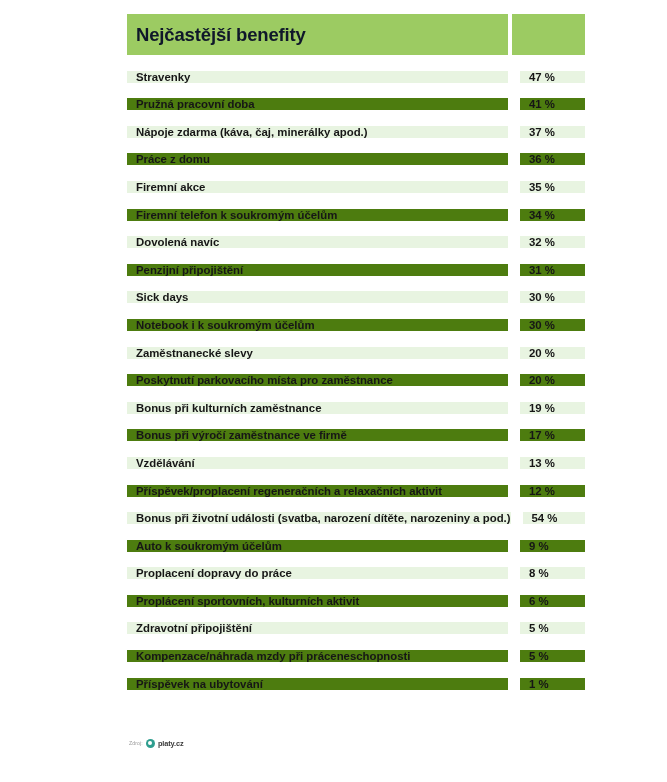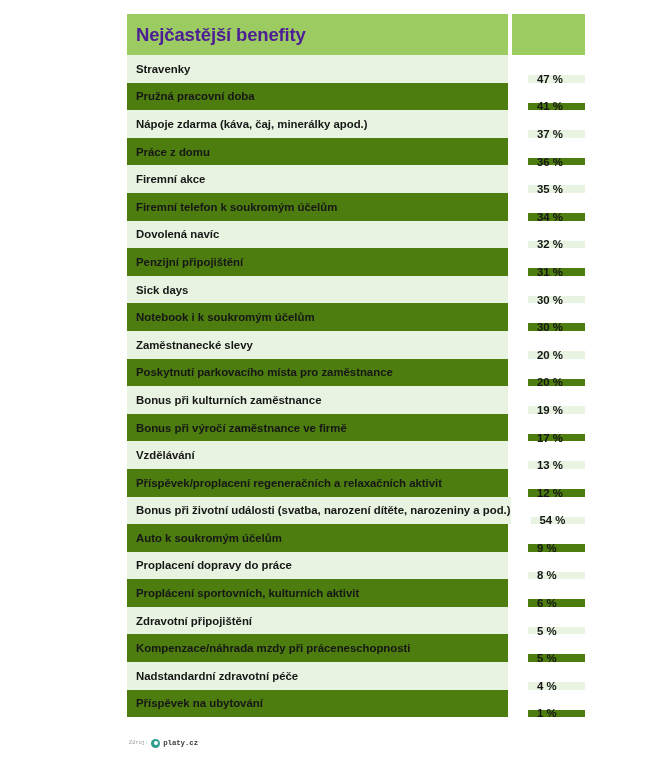--- a/index.html
+++ b/index.html
@@ -38,36 +38,37 @@
     flex: 0 0 381px;
     background: #9ccb62;
     display: flex;
     align-items: center;
     padding-left: 9px;
     box-sizing: border-box;
   }
   .th-label span {
     font-size: 18.5px;
     font-weight: bold;
-    color: #4c1d95;
+    color: #0f172a;
     letter-spacing: -0.15px;
   }
   .th-value {
     flex: 1 1 auto;
     background: #9ccb62;
   }
 
   
   .tbody {
     display: block;
   }
   .row {
     display: flex;
-    gap: 20px;
+    gap: 12px;
     height: 27.6px;
+    align-items: flex-end;
   }
   .cell-label {
     flex: 0 0 381px;
     display: flex;
     align-items: center;
     padding-left: 9px;
     box-sizing: border-box;
   }
   .cell-value {
     flex: 1 1 auto;
@@ -96,21 +97,20 @@
 
   
   .footer {
     position: absolute;
     left: 129px;
     top: 736px;
     display: flex;
     align-items: center;
     gap: 3px;
     height: 14px;
-    font-family: Liberation Mono, monospace;
   }
   .footer .src-text {
     font-size: 5.2px;
     color: #9a9a9a;
     font-weight: normal;
     letter-spacing: 0.1px;
   }
   .logo-mark {
     width: 9px;
     height: 9px;
@@ -322,28 +322,20 @@
           </div>
         </div>
         <div class="row plain">
           <div class="cell-label">
             <span>Kompenzace/náhrada mzdy při práceneschopnosti</span>
           </div>
           <div class="cell-value">
             <span>5 %</span>
           </div>
         </div>
-        <div class="row shaded">
-          <div class="cell-label">
-            <span>Nadstandardní zdravotní péče</span>
-          </div>
-          <div class="cell-value">
-            <span>4 %</span>
-          </div>
-        </div>
         <div class="row plain">
           <div class="cell-label">
             <span>Příspěvek na ubytování</span>
           </div>
           <div class="cell-value">
             <span>1 %</span>
           </div>
         </div>
       </div>
 

